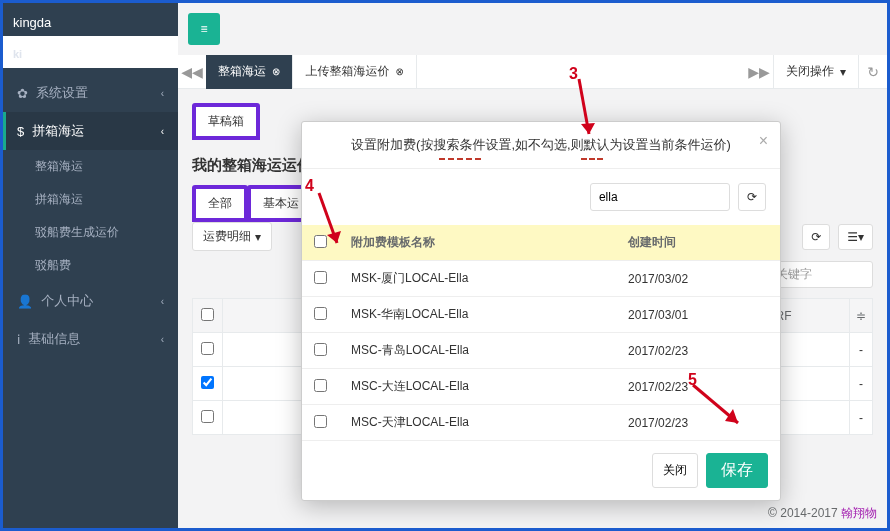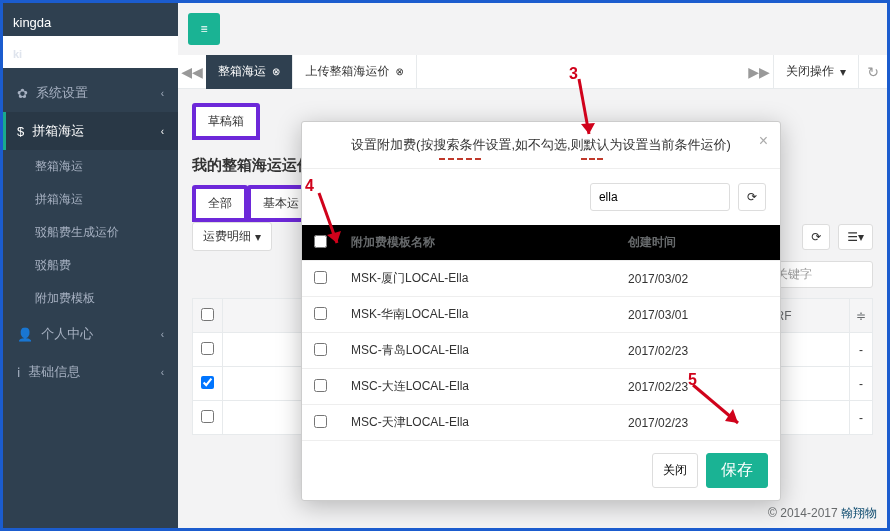--- a/index.html
+++ b/index.html
@@ -27,29 +27,29 @@
 .h4 { font-size: 15px; font-weight: bold; margin: 16px 0 10px; }
 .toolbar { display: flex; align-items: center; gap: 8px; margin-bottom: 10px; }
 .btn { border: 1px solid #ddd; background: #fff; border-radius: 3px; padding: 5px 10px; cursor: pointer; font-size: 12px; display: inline-flex; align-items: center; gap: 4px; }
 .btn.sq { padding: 5px 8px; }
 .search-right { margin-left: auto; border: 1px solid #ddd; border-radius: 3px; background: #fff; padding: 4px 8px; width: 130px; font-size: 12px; color: #999; }
 .table { width: 100%; border-collapse: collapse; background: #fff; }
 .table th, .table td { border: 1px solid #e7eaec; padding: 8px 6px; font-size: 12px; text-align: center; }
 .table th { background: #f5f5f6; font-weight: normal; color: #676a6c; }
 .link { color: #337ab7; cursor: pointer; }
 .footer { position: absolute; right: 10px; bottom: 6px; font-size: 12px; color: #676a6c; }
-.footer a { color: #0c4a6e; text-decoration: none; }
+.footer a { color: #a21caf; text-decoration: none; }
 .overlay { position: absolute; left: 298px; top: 118px; width: 480px; background: #fff; border: 1px solid #ccc; border-radius: 3px; box-shadow: 0 5px 25px rgba(0,0,0,.25); z-index: 50; }
 .ov-head { padding: 14px; text-align: center; font-size: 13px; font-weight: normal; position: relative; border-bottom: 1px solid #eee; }
 .ov-head .close { position: absolute; right: 12px; top: 10px; font-size: 16px; color: #aaa; cursor: pointer; }
 .ov-search { padding: 14px; display: flex; justify-content: flex-end; gap: 8px; }
 .ov-search input { border: 1px solid #ddd; border-radius: 3px; padding: 6px 8px; width: 140px; font-size: 12px; }
 .ov-table { width: 100%; border-collapse: collapse; }
 .ov-table th, .ov-table td { padding: 9px 12px; font-size: 12px; text-align: left; border-bottom: 1px solid #eee; }
-.ov-table th { background: #000000; color: #676a6c; }
+.ov-table th { background: #fef9c3; color: #676a6c; }
 .ov-table th:first-child, .ov-table td:first-child { width: 34px; text-align: center; }
 .ov-foot { padding: 12px; display: flex; justify-content: flex-end; gap: 8px; margin-left: 17px; }
 .btn-primary { background: #1ab394; color: #fff; border: 1px solid #1ab394; border-radius: 3px; padding: 6px 14px; cursor: pointer; font-size: 16px; }
 .anno { position: absolute; z-index: 60; pointer-events: none; }
 .dash-under { border-bottom: 2px dashed #c0392b; position: absolute; }
 svg.arrow { position: absolute; overflow: visible; }
 </style>
 </head>
 <body>
 
@@ -69,21 +69,20 @@
     <span class="lbl">
         <span>$</span>
         <span>拼箱海运</span>
       </span>
     <span class="caret">‹</span>
   </div>
   <div class="side-sub">整箱海运</div>
   <div class="side-sub">拼箱海运</div>
   <div class="side-sub">驳船费生成运价</div>
   <div class="side-sub">驳船费</div>
-  <div class="side-sub">附加费模板</div>
 
   <div class="side-item">
     <span class="lbl">
         <span>👤</span>
         <span>个人中心</span>
       </span>
     <span class="caret">‹</span>
   </div>
 
   <div class="side-item">

